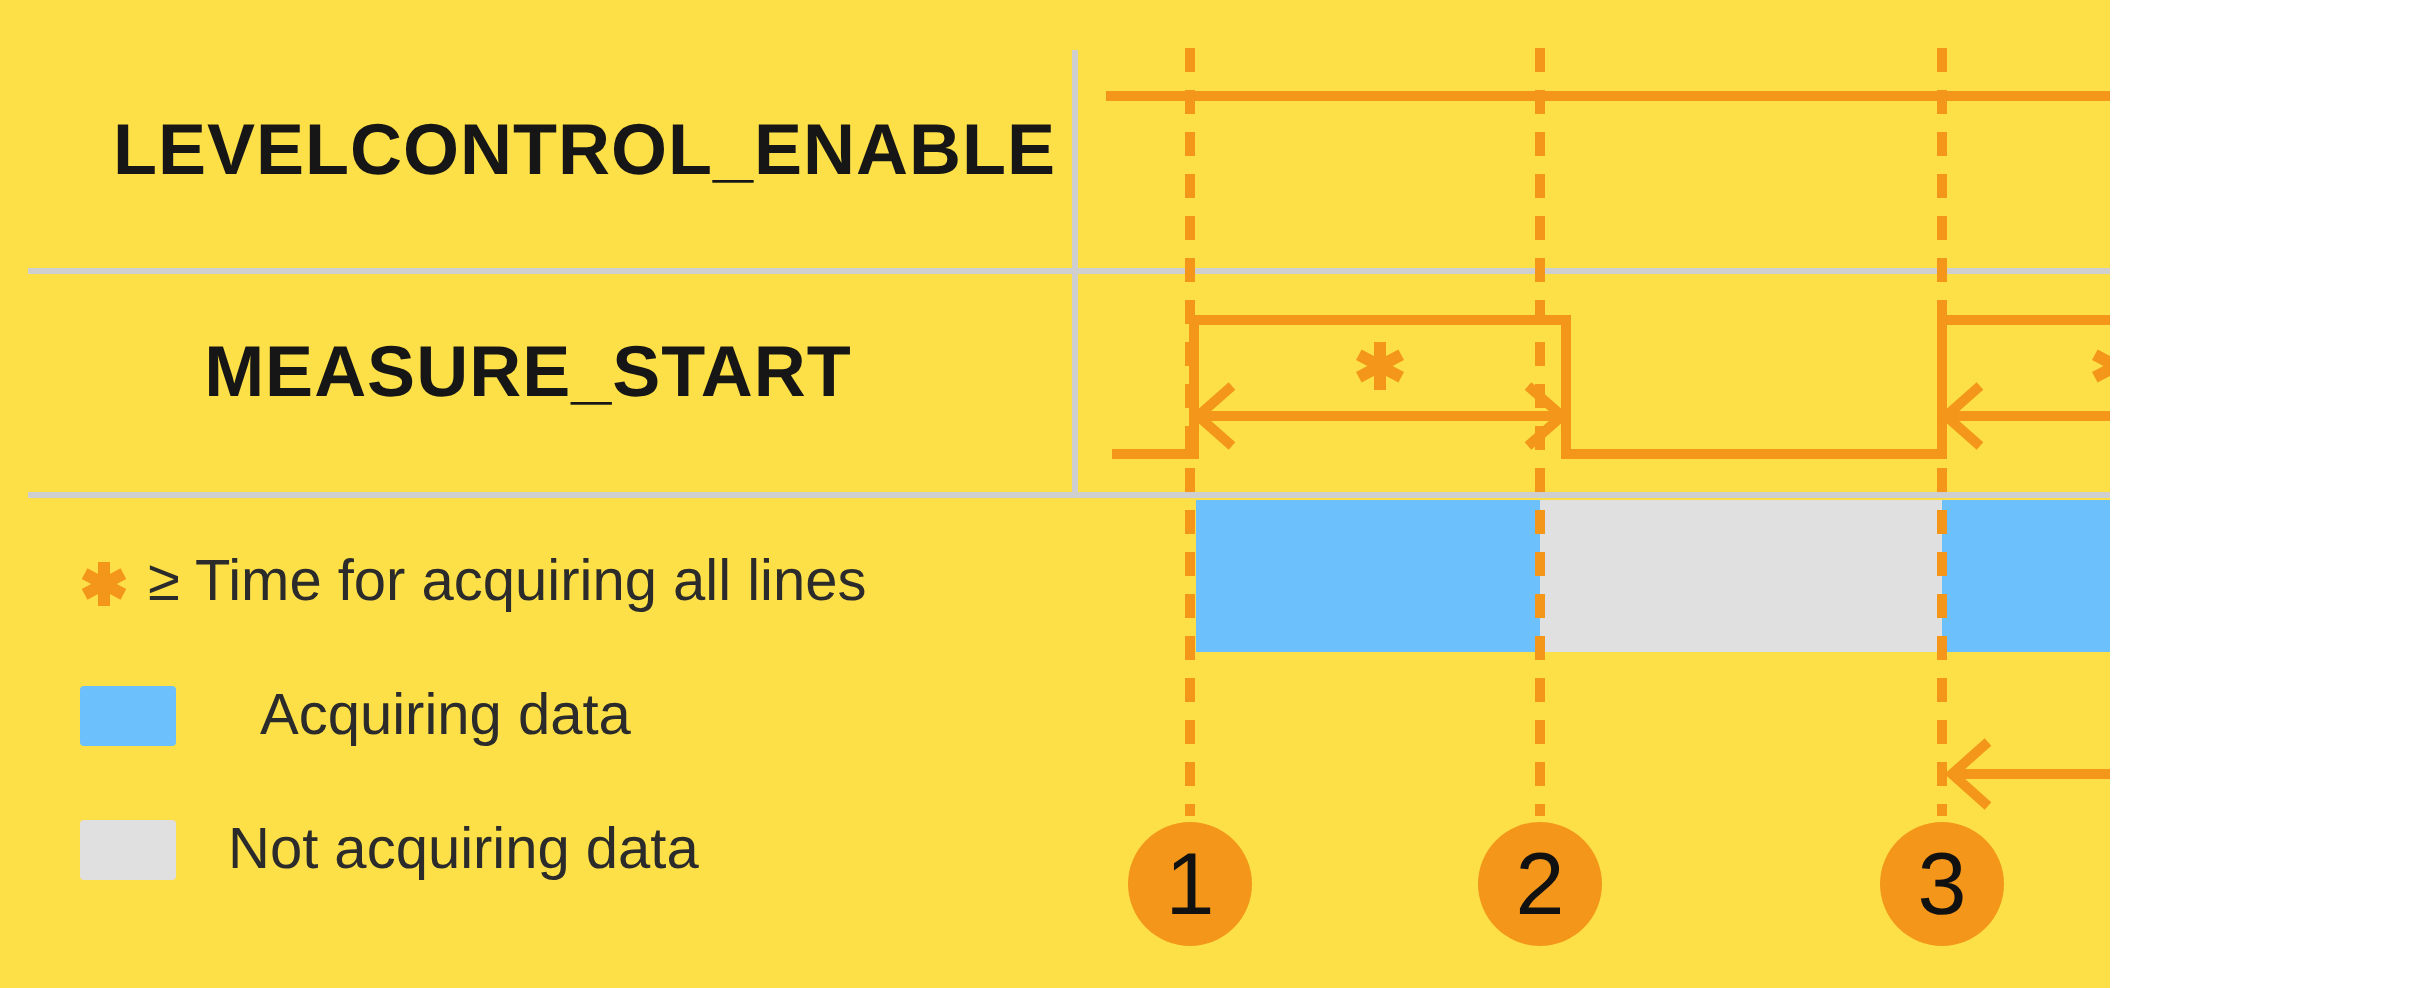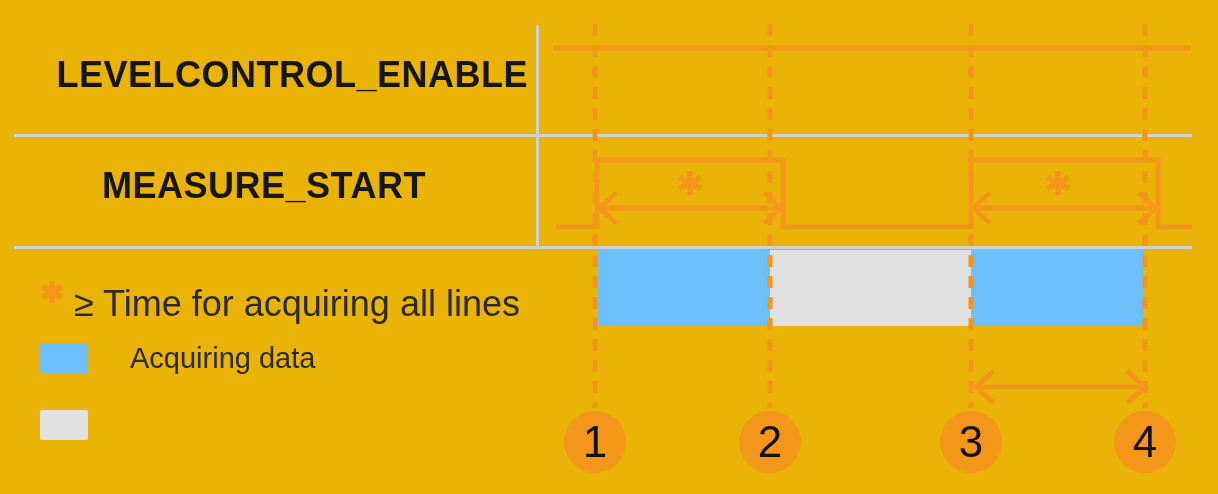--- a/index.html
+++ b/index.html
@@ -6,21 +6,21 @@
     --orange:#F3961A;
     --blue:#6CC0FC;
     --gray-bar:#E0E0E0;
     --gray-line:#CFCFCF;
     --text-dark:#161616;
     --text-legend:#2B2B2B;
     --marker-number:#111111;
   }
   html,body{margin:0;padding:0;background:#ffffff;}
   .canvas{
-    position:relative;width:1218px;height:494px;overflow:hidden;background:#eab308;
+    position:relative;width:1055px;height:494px;overflow:hidden;background:#fde047;
     font-family:"Liberation Sans","DejaVu Sans",sans-serif;
   }
   .hline{position:absolute;left:14px;width:1178px;height:3px;background:var(--gray-line);}
   .vline{position:absolute;left:536px;top:25px;width:3px;height:221px;background:var(--gray-line);}
   .sig-label{
     position:absolute;left:0;width:528px;text-align:right;
     font-weight:700;font-size:36px;line-height:40px;letter-spacing:.5px;color:var(--text-dark);
     white-space:nowrap;
   }
   .overlay{position:absolute;left:0;top:0;}
@@ -30,22 +30,22 @@
   .arrow-head{fill:none;stroke:var(--orange);stroke-width:5;stroke-linejoin:miter;}
   .asterisk line{stroke:var(--orange);stroke-width:6;}
   .fill-blue{fill:var(--blue);}
   .fill-graybar{fill:var(--gray-bar);}
   .marker-circle{fill:var(--orange);}
   .marker-num{
     fill:var(--marker-number);font-size:44px;font-weight:500;text-anchor:middle;
     font-family:"Liberation Sans","DejaVu Sans",sans-serif;
   }
   .legend-note{
-    position:absolute;left:74px;top:276px;font-size:36px;line-height:31px;
-    color:var(--text-legend);white-space:nowrap;margin-top:12px;
+    position:absolute;left:74px;top:276px;font-size:29px;line-height:31px;
+    color:var(--text-legend);white-space:nowrap;
   }
   .legend-ast{position:absolute;left:38px;top:277px;}
   .swatch{position:absolute;left:40px;width:48px;height:30px;border-radius:2px;}
   .legend-label{
     position:absolute;left:114px;font-size:29px;line-height:31px;
     color:var(--text-legend);white-space:nowrap;
   }
 </style>
 </head>
 <body>
@@ -130,14 +130,15 @@
       <line x1="0" y1="-11" x2="0" y2="11" transform="rotate(62)"></line>
       <line x1="0" y1="-11" x2="0" y2="11" transform="rotate(-62)"></line>
     </g>
   </svg>
   <div class="legend-note">≥ Time for acquiring all lines</div>
 
   <div class="swatch" style="top: 343px; background: rgb(108, 192, 252);"></div>
   <div class="legend-label" style="top:343px;margin-left:16px;">Acquiring data</div>
 
   <div class="swatch" style="top: 410px; background: rgb(224, 224, 224);"></div>
+  <div class="legend-label" style="top:410px;">Not acquiring data</div>
 
 </div>
 
 </body></html>

